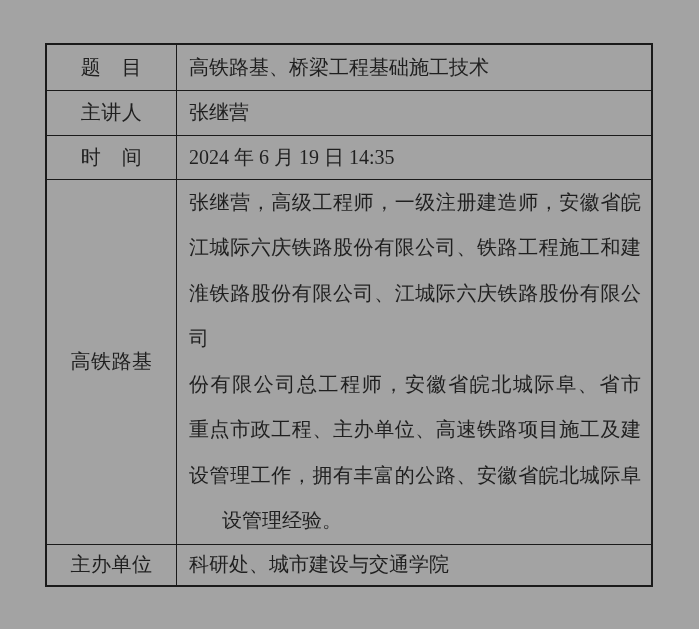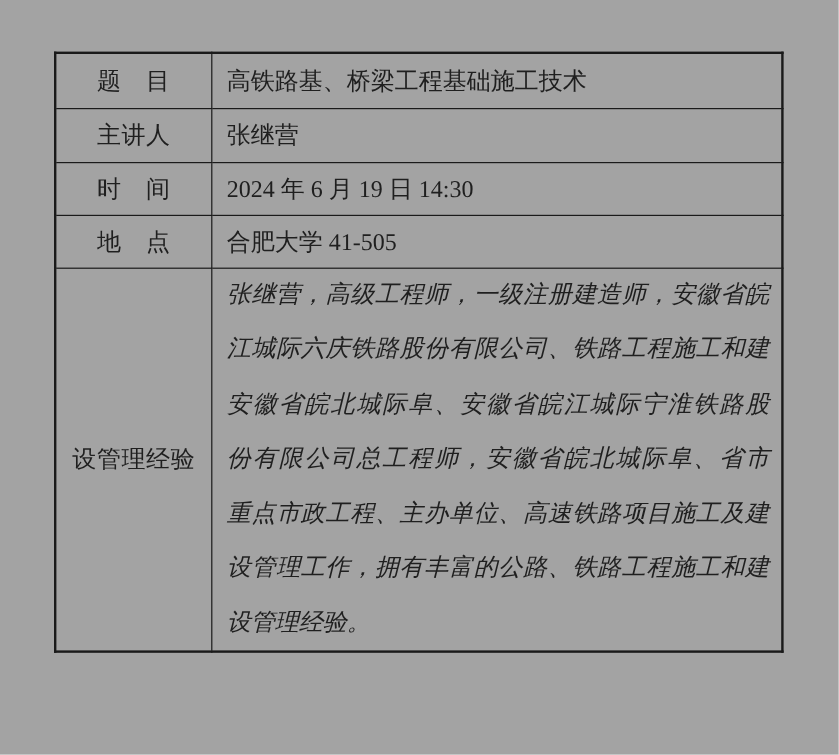--- a/index.html
+++ b/index.html
@@ -47,56 +47,56 @@
   tr.r3 { height: 44px; margin-top: 26px; }
   tr.r4 { height: 44px; }
   tr.r5 { height: 319px; }
   tr.r6 { height: 42px; }
   .bio-line {
     line-height: 45.5px;
     text-align: justify;
     text-align-last: justify;
     text-justify: inter-character;
     white-space: normal;
-    font-style: italic;
   }
   .bio-line:last-child {
     text-align: center;
     text-align-last: left;
+    margin-left: 33px;
   }
 </style>
 </head>
 <body>
 
 <div class="page">
   <table class="notice">
     <tbody>
       <tr class="r1">
         <td class="label-cell">题　目</td>
         <td class="value-cell">高铁路基、桥梁工程基础施工技术</td>
       </tr>
       <tr class="r2">
         <td class="label-cell">主讲人</td>
         <td class="value-cell">张继营</td>
       </tr>
       <tr class="r3">
         <td class="label-cell">时　间</td>
-        <td class="value-cell">2024 年 6 月 19 日 14:30</td>
-      </tr>
-      <tr class="r4">
-        <td class="label-cell">地　点</td>
-        <td class="value-cell">合肥大学 41-505</td>
+        <td class="value-cell">2024 年 6 月 19 日 14:35</td>
       </tr>
       <tr class="r5">
-        <td class="label-cell">设管理经验</td>
+        <td class="label-cell">高铁路基</td>
         <td class="value-cell">
           <div class="bio-line">张继营，高级工程师，一级注册建造师，安徽省皖</div>
           <div class="bio-line">江城际六庆铁路股份有限公司、铁路工程施工和建</div>
-          <div class="bio-line">安徽省皖北城际阜、安徽省皖江城际宁淮铁路股</div>
+          <div class="bio-line">淮铁路股份有限公司、江城际六庆铁路股份有限公司</div>
           <div class="bio-line">份有限公司总工程师，安徽省皖北城际阜、省市</div>
           <div class="bio-line">重点市政工程、主办单位、高速铁路项目施工及建</div>
-          <div class="bio-line">设管理工作，拥有丰富的公路、铁路工程施工和建</div>
+          <div class="bio-line">设管理工作，拥有丰富的公路、安徽省皖北城际阜</div>
           <div class="bio-line">设管理经验。</div>
         </td>
+      </tr>
+      <tr class="r6">
+        <td class="label-cell">主办单位</td>
+        <td class="value-cell">科研处、城市建设与交通学院</td>
       </tr>
     </tbody>
   </table>
 </div>
 
 </body></html>

